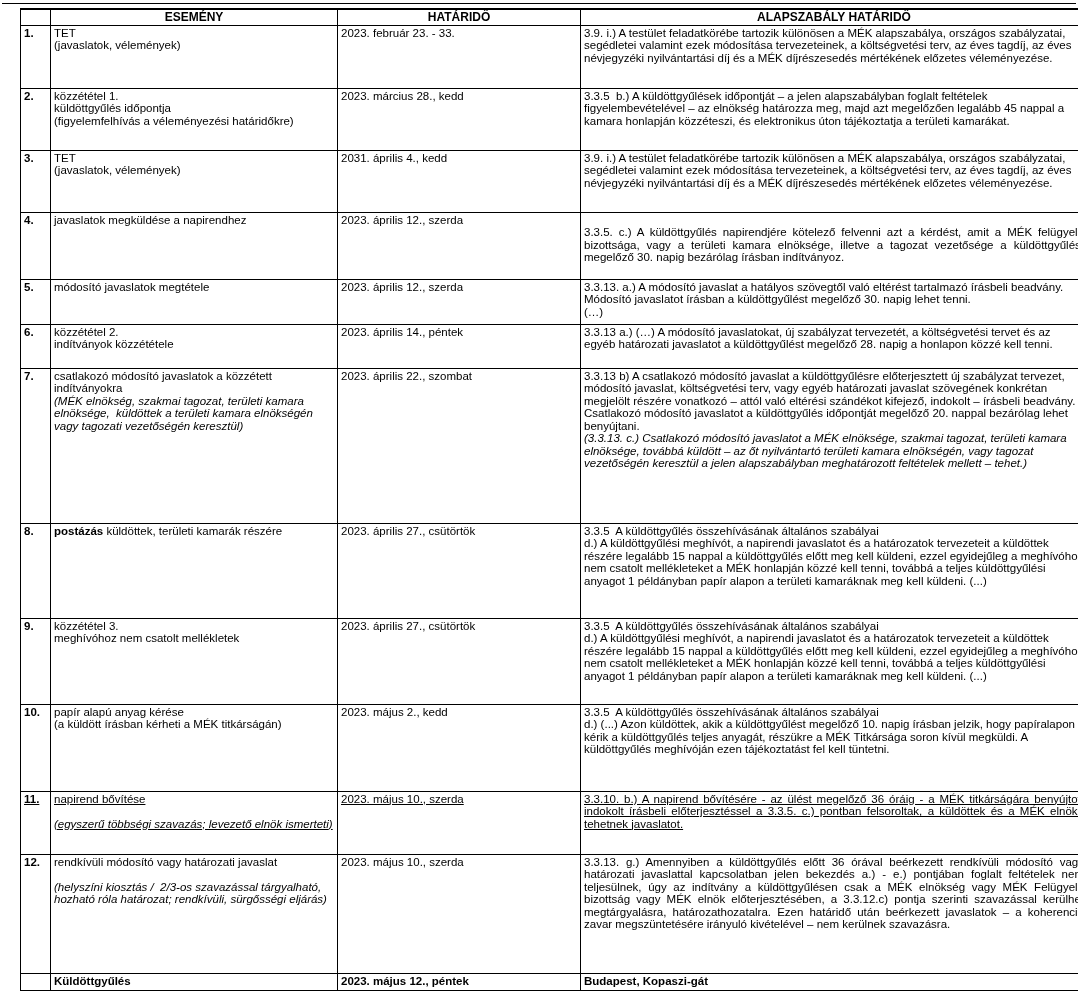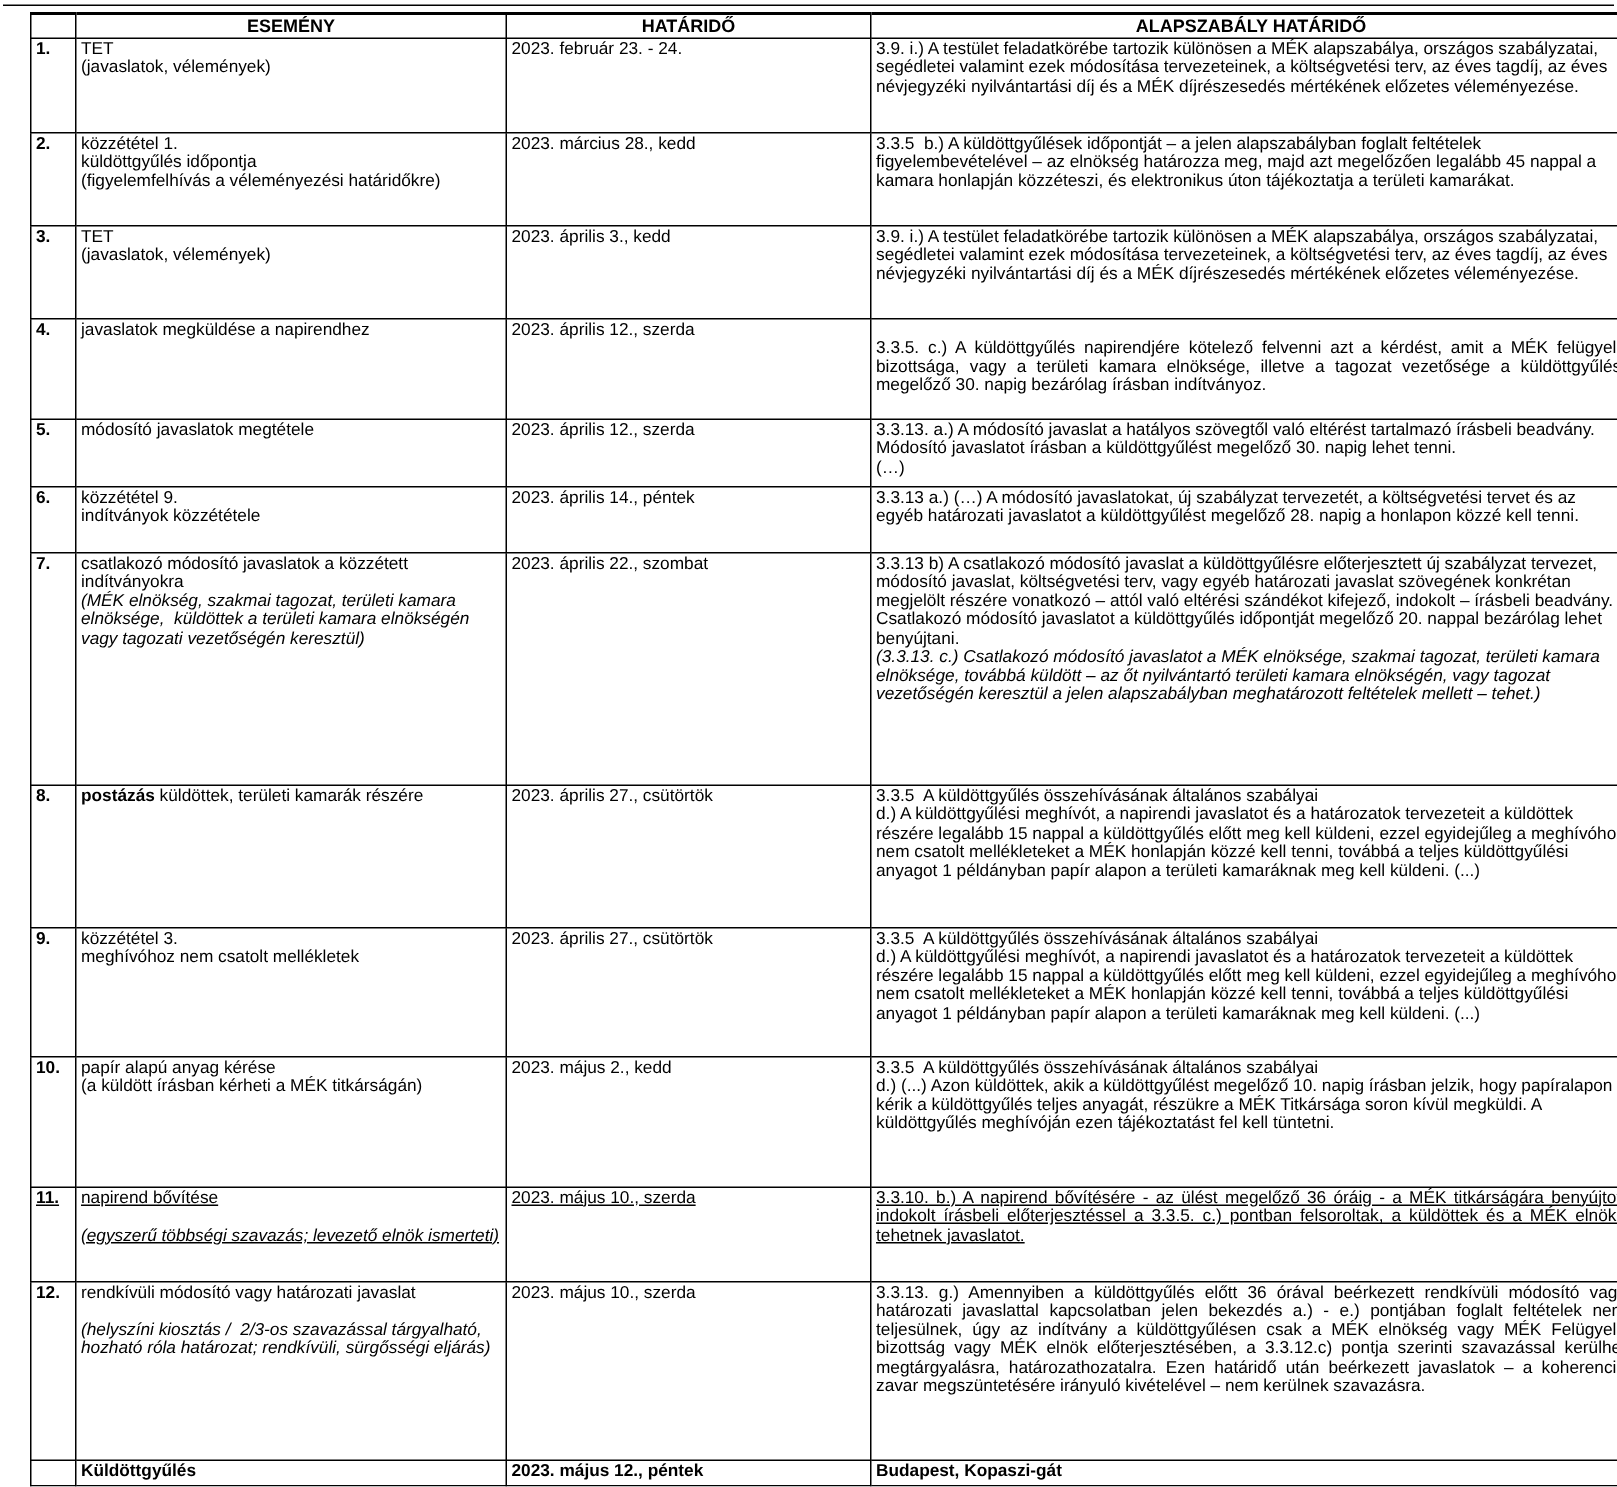--- a/index.html
+++ b/index.html
@@ -63,55 +63,55 @@
         <th>ESEMÉNY</th>
         <th>HATÁRIDŐ</th>
         <th>ALAPSZABÁLY HATÁRIDŐ</th>
       </tr>
     </thead>
     <tbody id="rows">
         <tr style="height: 63px;">
           <td class="c-num">1.</td>
           <td class="c-event"><span>TET
 (javaslatok, vélemények)</span></td>
-          <td class="c-deadline"><span>2023. február 23. - 24.</span></td>
+          <td class="c-deadline"><span>2023. február 23. - 33.</span></td>
           <td class="c-rule"><span>3.9. i.) A testület feladatkörébe tartozik különösen a MÉK alapszabálya, országos szabályzatai, segédletei valamint ezek módosítása tervezeteinek, a költségvetési terv, az éves tagdíj, az éves névjegyzéki nyilvántartási díj és a MÉK díjrészesedés mértékének előzetes véleményezése.</span></td>
         </tr>
         <tr style="height: 62px;">
           <td class="c-num">2.</td>
           <td class="c-event"><span>közzététel 1.
 küldöttgyűlés időpontja
 (figyelemfelhívás a véleményezési határidőkre)</span></td>
           <td class="c-deadline"><span>2023. március 28., kedd</span></td>
           <td class="c-rule"><span>3.3.5  b.) A küldöttgyűlések időpontját – a jelen alapszabályban foglalt feltételek figyelembevételével – az elnökség határozza meg, majd azt megelőzően legalább 45 nappal a kamara honlapján közzéteszi, és elektronikus úton tájékoztatja a területi kamarákat.</span></td>
         </tr>
         <tr style="height: 62px;">
           <td class="c-num">3.</td>
           <td class="c-event"><span>TET
 (javaslatok, vélemények)</span></td>
-          <td class="c-deadline"><span>2023. április 3., kedd</span></td>
+          <td class="c-deadline"><span>2031. április 4., kedd</span></td>
           <td class="c-rule"><span>3.9. i.) A testület feladatkörébe tartozik különösen a MÉK alapszabálya, országos szabályzatai, segédletei valamint ezek módosítása tervezeteinek, a költségvetési terv, az éves tagdíj, az éves névjegyzéki nyilvántartási díj és a MÉK díjrészesedés mértékének előzetes véleményezése.</span></td>
         </tr>
         <tr style="height: 67px;">
           <td class="c-num">4.</td>
           <td class="c-event"><span>javaslatok megküldése a napirendhez</span></td>
           <td class="c-deadline"><span>2023. április 12., szerda</span></td>
           <td class="c-rule just"><span>
 3.3.5. c.) A küldöttgyűlés napirendjére kötelező felvenni azt a kérdést, amit a MÉK felügyelő bizottsága, vagy a területi kamara elnöksége, illetve a tagozat vezetősége a küldöttgyűlést megelőző 30. napig bezárólag írásban indítványoz.</span></td>
         </tr>
         <tr style="height: 45px;">
           <td class="c-num">5.</td>
           <td class="c-event"><span>módosító javaslatok megtétele</span></td>
           <td class="c-deadline"><span>2023. április 12., szerda</span></td>
           <td class="c-rule"><span>3.3.13. a.) A módosító javaslat a hatályos szövegtől való eltérést tartalmazó írásbeli beadvány. Módosító javaslatot írásban a küldöttgyűlést megelőző 30. napig lehet tenni.
 (…)</span></td>
         </tr>
         <tr style="height: 44px;">
           <td class="c-num">6.</td>
-          <td class="c-event"><span>közzététel 9.
+          <td class="c-event"><span>közzététel 2.
 indítványok közzététele</span></td>
           <td class="c-deadline"><span>2023. április 14., péntek</span></td>
           <td class="c-rule"><span>3.3.13 a.) (…) A módosító javaslatokat, új szabályzat tervezetét, a költségvetési tervet és az egyéb határozati javaslatot a küldöttgyűlést megelőző 28. napig a honlapon közzé kell tenni.</span></td>
         </tr>
         <tr style="height: 155px;">
           <td class="c-num">7.</td>
           <td class="c-event"><span>csatlakozó módosító javaslatok a közzétett indítványokra
 </span><span class="it">(MÉK elnökség, szakmai tagozat, területi kamara elnöksége,  küldöttek a területi kamara elnökségén vagy tagozati vezetőségén keresztül)</span></td>
           <td class="c-deadline"><span>2023. április 22., szombat</span></td>
           <td class="c-rule"><span>3.3.13 b) A csatlakozó módosító javaslat a küldöttgyűlésre előterjesztett új szabályzat tervezet, módosító javaslat, költségvetési terv, vagy egyéb határozati javaslat szövegének konkrétan megjelölt részére vonatkozó – attól való eltérési szándékot kifejező, indokolt – írásbeli beadvány. Csatlakozó módosító javaslatot a küldöttgyűlés időpontját megelőző 20. nappal bezárólag lehet benyújtani.

